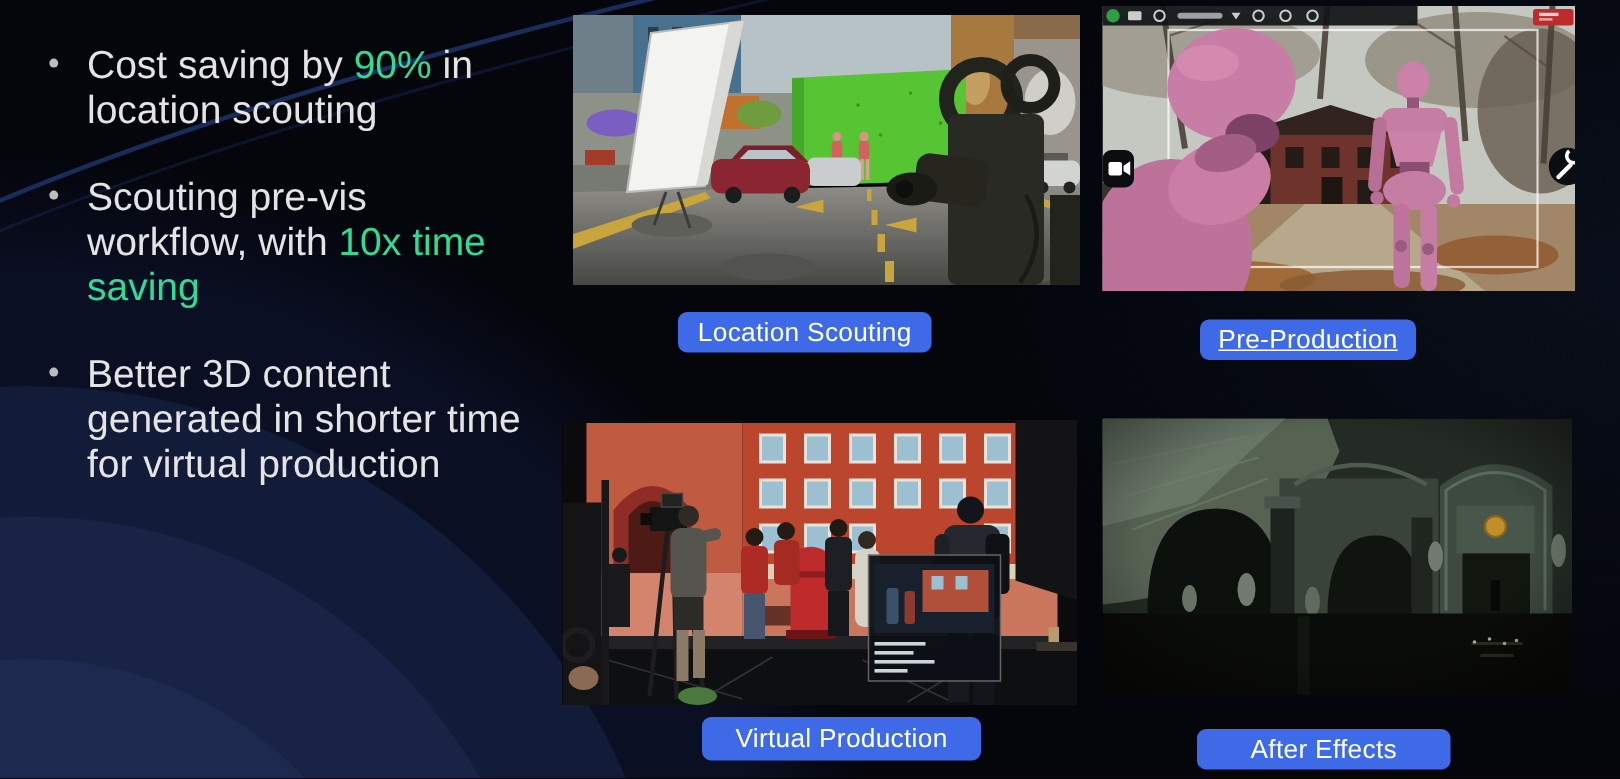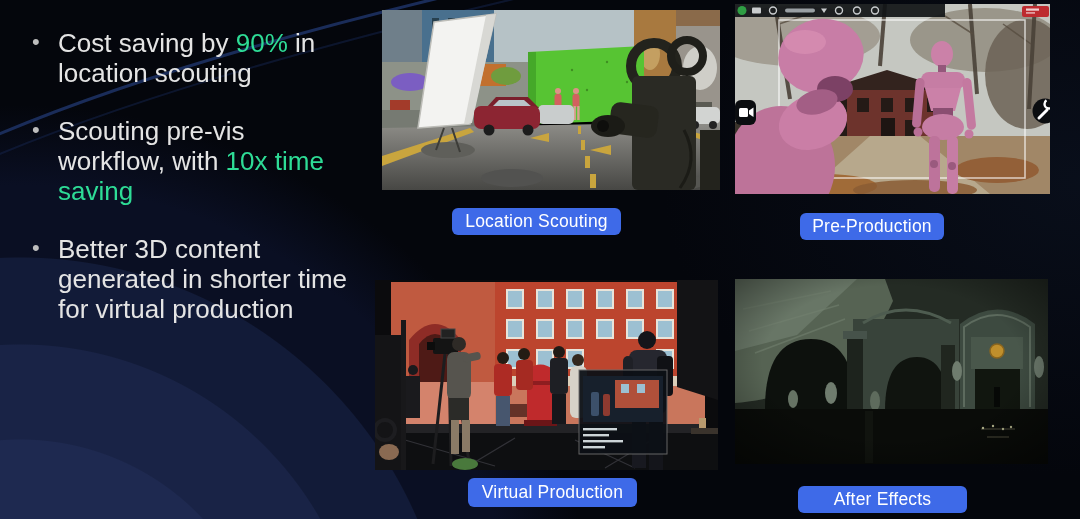--- a/index.html
+++ b/index.html
@@ -37,22 +37,22 @@
   .p1 { left:382px; top:10px;  width:338px; height:180px; }
   .p2 { left:735px; top:4px;   width:315px; height:190px; }
   .p3 { left:375px; top:280px; width:343px; height:190px; }
   .p4 { left:735px; top:279px; width:313px; height:185px; }
   .tag {
     position:absolute; background:#3E6AE8; color:#fff;
     border-radius:6px; display:flex; align-items:center; justify-content:center;
     font-size:17.5px; letter-spacing:0.2px; cursor:pointer;
   }
   .t1 { left:452px; top:208px; width:169px; height:27px; }
-  .t2 { left:800px; top:213px; width:144px; height:27px; }
-  .t3 { left:468px; top:478px; width:169px; height:29px; }
+  .t2 { left:800px; top:213px; width:144px; height:27px;text-decoration:underline; }
+  .t3 { left:468px; top:478px; width:186px; height:29px; }
   .t4 { left:798px; top:486px; width:169px; height:27px; }
 </style>
 </head>
 <body>
 
 <div class="slide">
 
   <div class="glow-bl"></div>
   <svg class="arc-tl" width="560" height="170">
     <path d="M -10 138 Q 190 52 560 -30" fill="none" stroke="#1d3162" stroke-width="3" opacity="0.9"></path>

